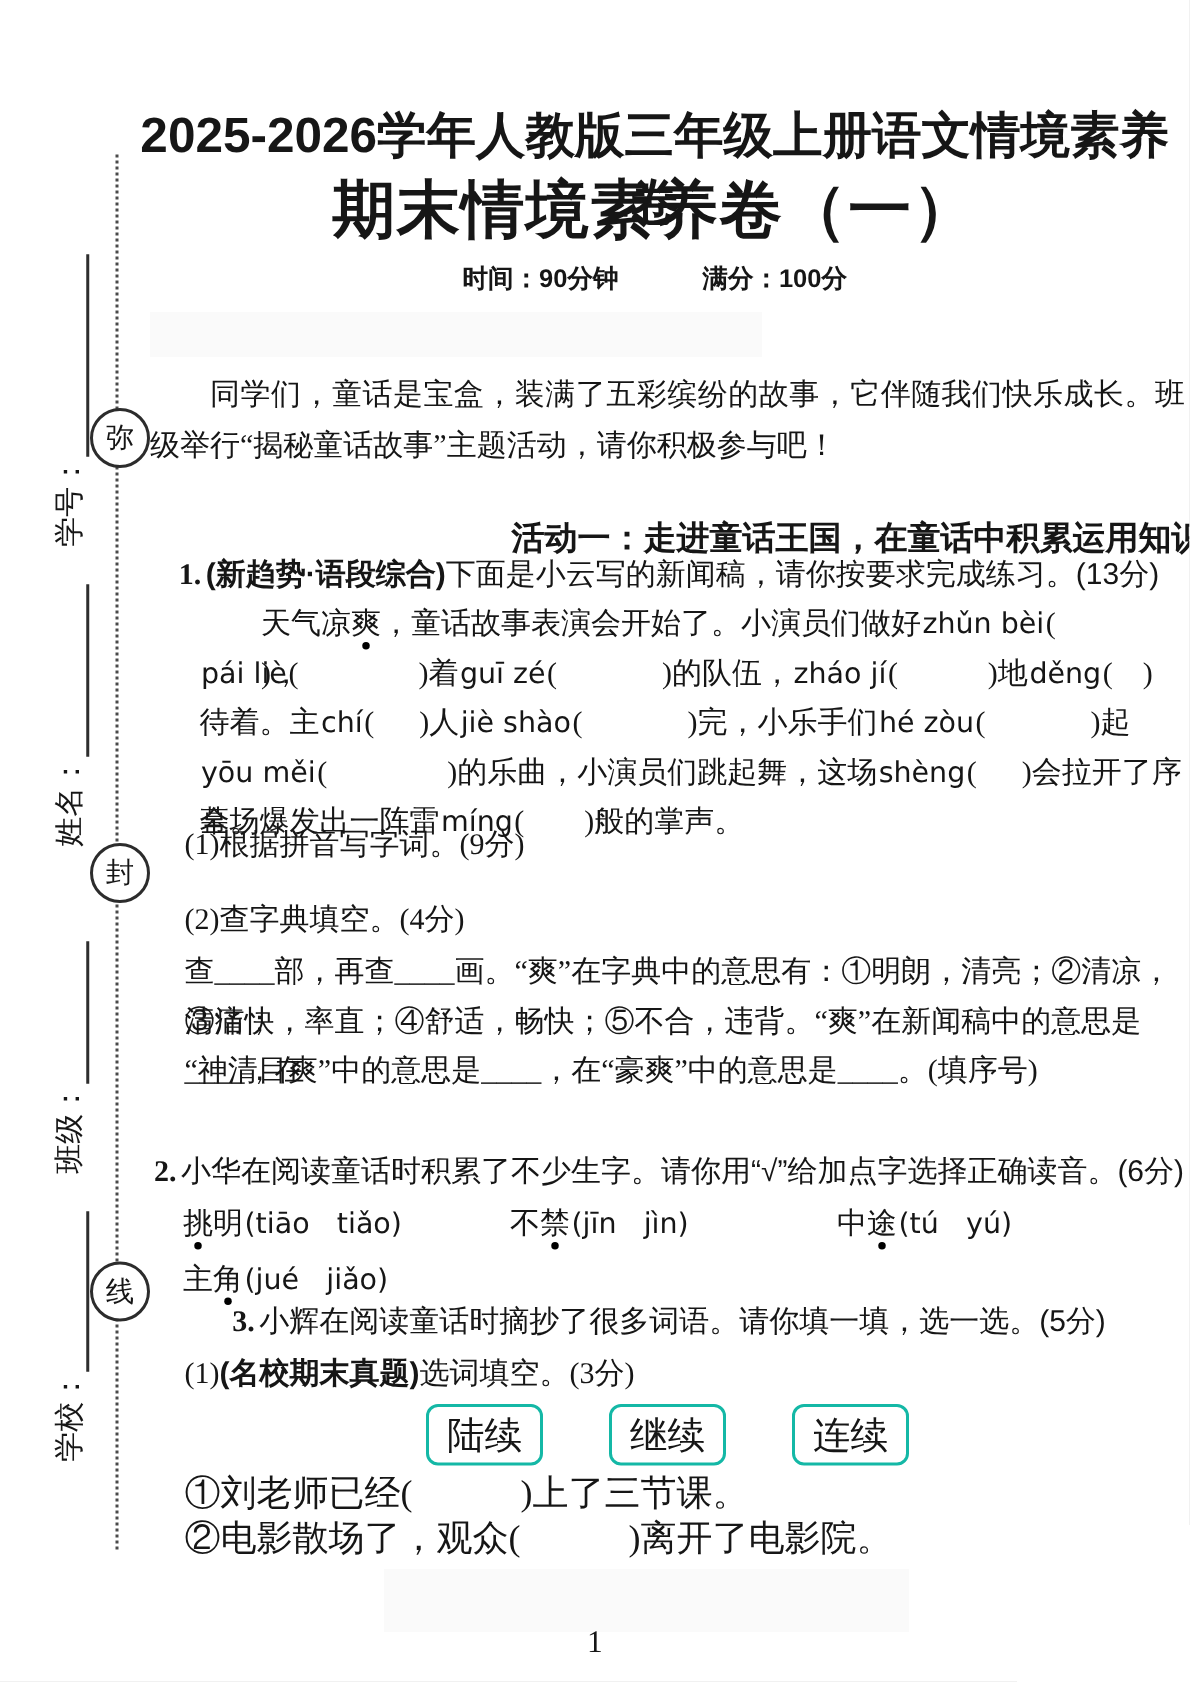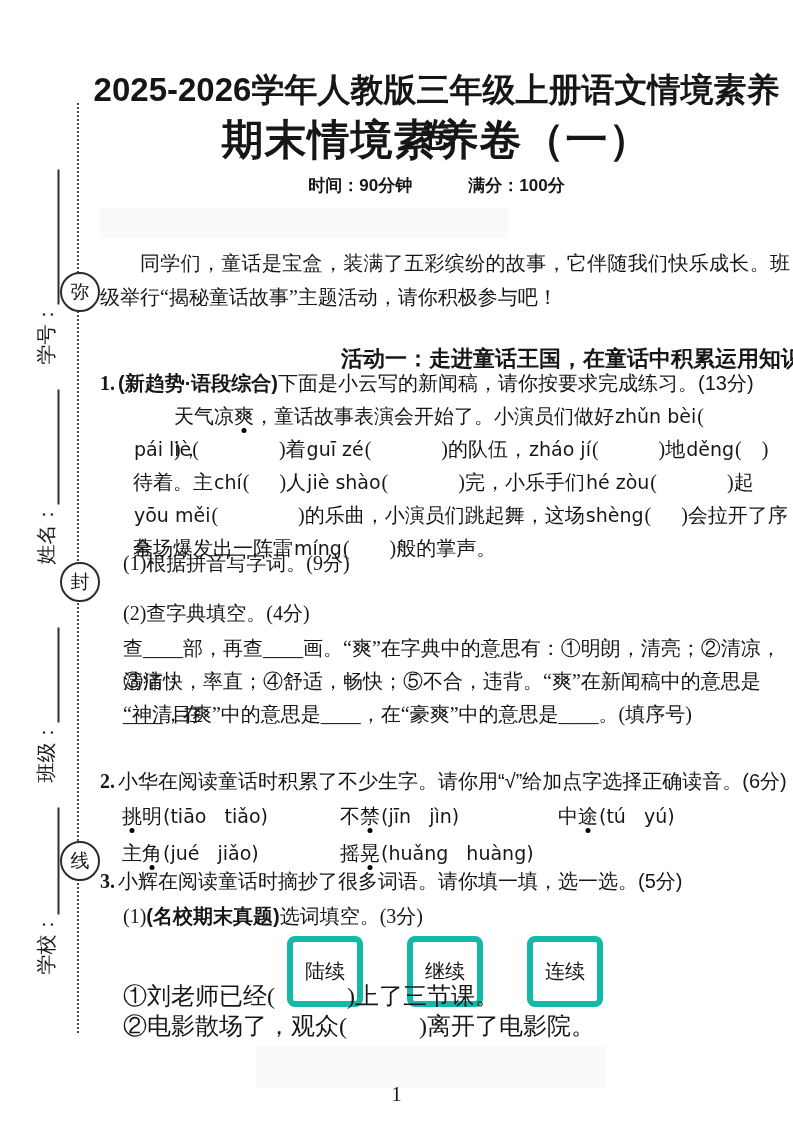--- a/index.html
+++ b/index.html
@@ -2,21 +2,21 @@
 <html><head>
 <meta charset="utf-8">
 <style>
   html,body{margin:0;padding:0;background:#e8e8e8;}
   .page{
     position:relative;width:793px;height:1121px;margin:0 auto;
     background:#ffffff;color:#161616;overflow:hidden;
     font-family:"Liberation Serif","DejaVu Serif",serif;
   }
   .pre{white-space:pre-wrap;}
-  .sans{font-family:"Liberation Sans","DejaVu Sans",sans-serif;}
+  .sans{font-family:"Liberation Sans","DejaVu Sans",sans-serif;text-align:center;}
   .py{font-family:"DejaVu Sans","Liberation Sans",sans-serif;font-size:0.95em;margin:0 1px;}
   .abs{position:absolute;}
 
   
   .dotted-line{position:absolute;left:77px;top:103px;height:930px;width:0;
     border-left:2px dotted #4a4a4a;}
   .seal-circle{position:absolute;left:60px;width:36px;height:36px;border:2px solid #2c2c2c;
     border-radius:50%;background:#fff;display:flex;align-items:center;justify-content:center;
     font-size:19px;z-index:2;}
   .seal-0{top:272px}.seal-1{top:562px}.seal-2{top:841px}
@@ -63,21 +63,21 @@
     width:5px;height:5px;border-radius:50%;background:#000;}
 
   
   .q2-grid{left:122px;top:801px;width:668px;display:grid;
     grid-template-columns:218px 218px 1fr;row-gap:7px;font-size:20px;line-height:30px;}
   .q2-item .choices{font-size:19px;}
 
   
   .q3-sub{left:123px;top:903px;width:667px;font-size:20px;line-height:26px;}
   .word-box-row{left:100px;top:936px;width:690px;display:flex;justify-content:center;gap:44px;}
-  .word-box{border:6px solid #14b8a6;border-radius:8px;padding:16px 12px;font-size:20px;
+  .word-box{border:2px solid #14b8a6;border-radius:8px;padding:2px 12px;font-size:25px;
     background:#fff;}
   .fill-line{font-size:24px;line-height:26px;text-align:center;}
   .fill-1{left:123px;top:983px;}
   .fill-2{left:123px;top:1013px;}
 
   .page-num{left:0;top:1082px;width:793px;text-align:center;font-size:21px;}
 </style>
 </head>
 <body>
 
@@ -143,21 +143,20 @@
 
   <div class="abs stem-row q2-row sans">
     <span class="qnum">2.</span><span>小华在阅读童话时积累了不少生字。请你用“√”给加点字选择正确读音。(6分)</span>
   </div>
 
   <div class="abs q2-grid">
     <div class="q2-item"><span class="hz"><span></span><span class="dotchar">挑</span><span>明</span></span><span class="choices py pre">(tiāo   tiǎo)</span></div>
     <div class="q2-item"><span class="hz"><span>不</span><span class="dotchar">禁</span><span></span></span><span class="choices py pre">(jīn   jìn)</span></div>
     <div class="q2-item"><span class="hz"><span>中</span><span class="dotchar">途</span><span></span></span><span class="choices py pre">(tú   yú)</span></div>
     <div class="q2-item"><span class="hz"><span>主</span><span class="dotchar">角</span><span></span></span><span class="choices py pre">(jué   jiǎo)</span></div>
-    <div class="q2-item"><span class="hz"><span>摇</span><span class="dotchar">晃</span><span></span></span><span class="choices py pre">(huǎng   huàng)</span></div>
   </div>
 
   <div class="abs stem-row q3-row sans">
     <span class="qnum">3.</span><span>小辉在阅读童话时摘抄了很多词语。请你填一填，选一选。(5分)</span>
   </div>
 
   <div class="abs q3-sub">
     <span>(1)</span><span class="tag sans">(名校期末真题)</span><span>选词填空。(3分)</span>
   </div>
 

